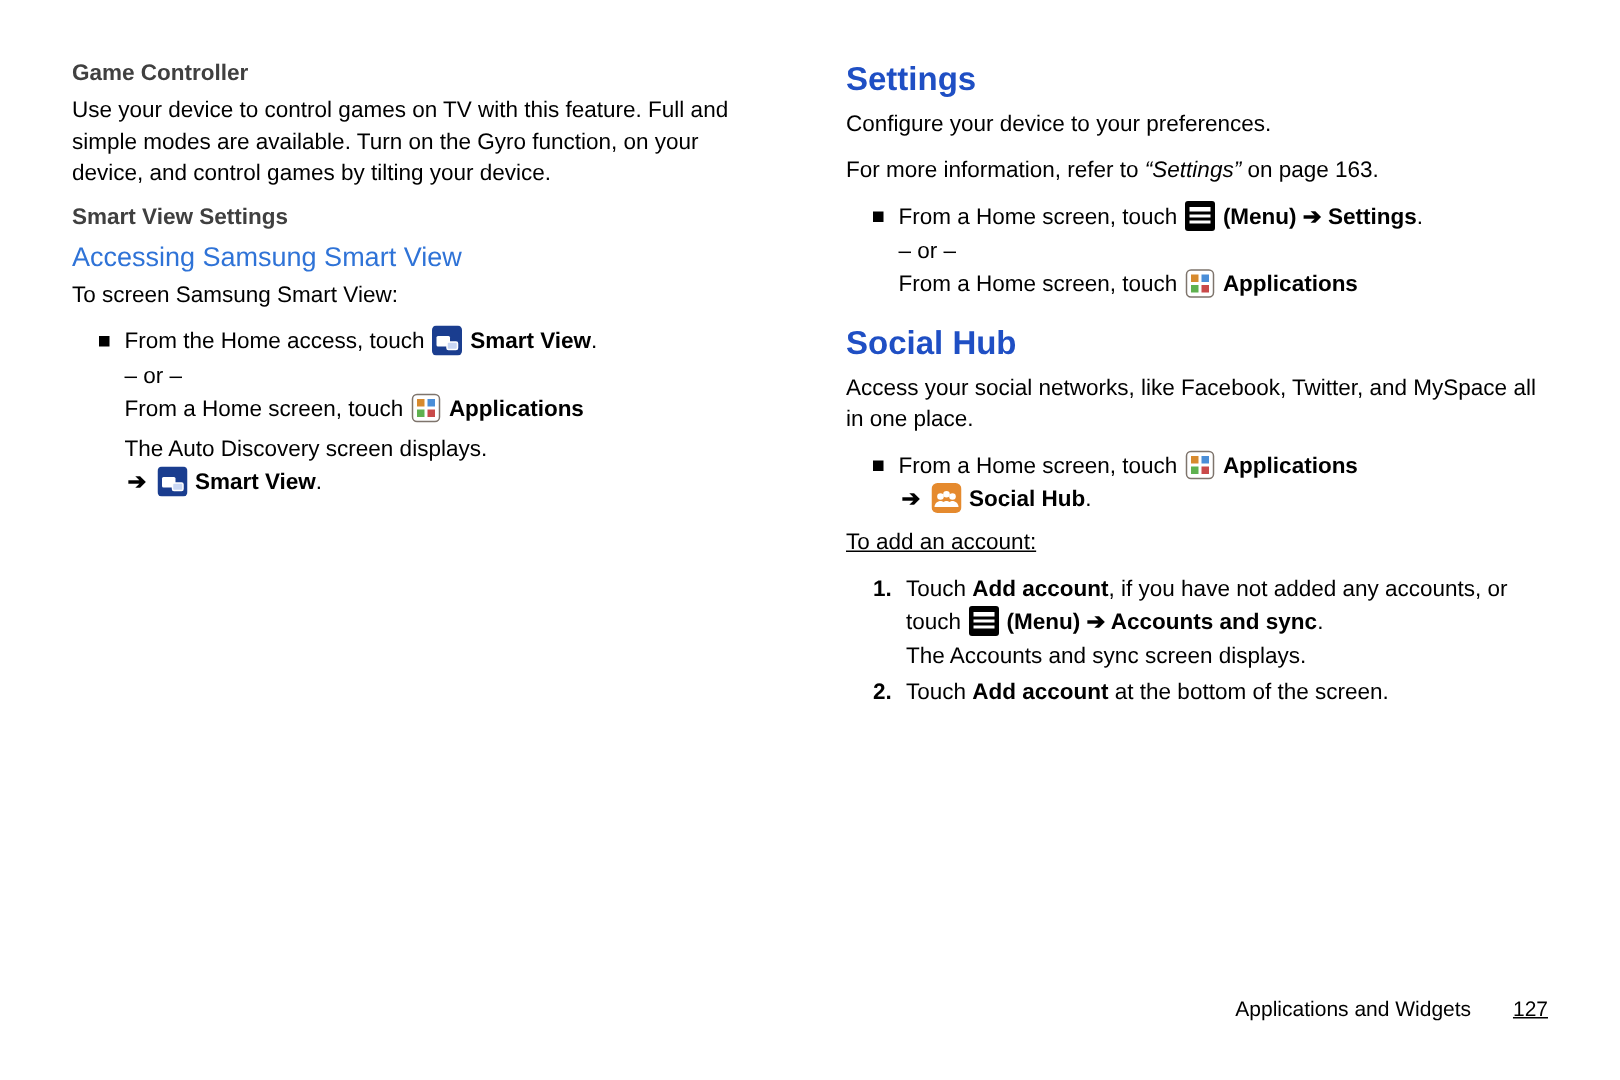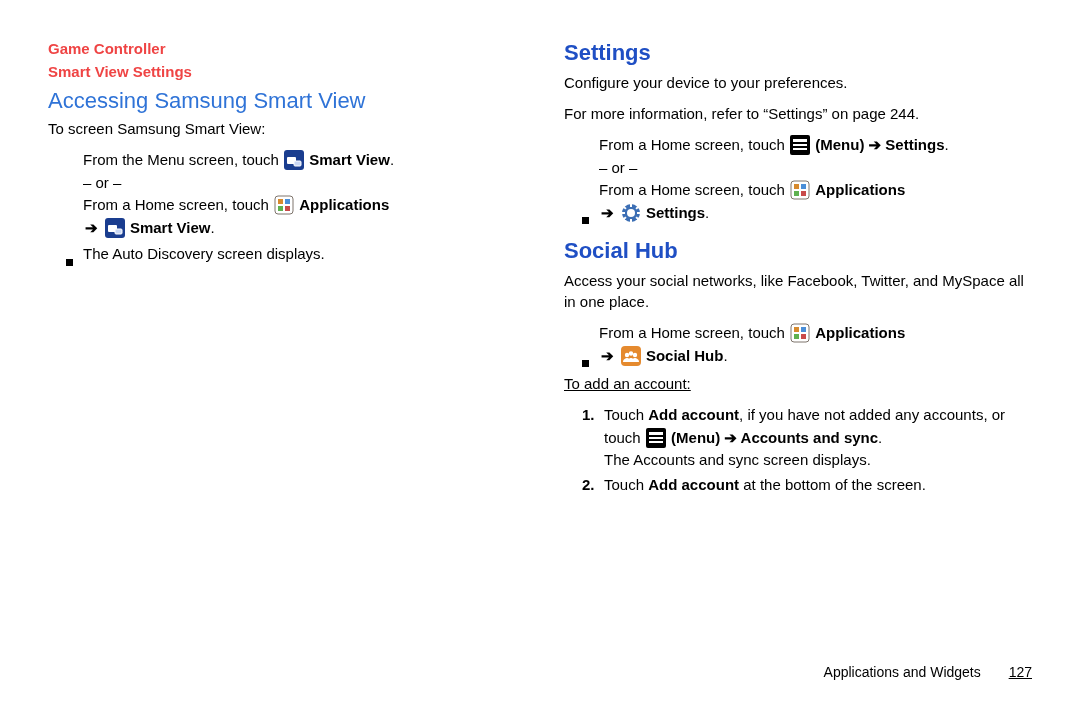--- a/index.html
+++ b/index.html
@@ -19,46 +19,45 @@
     height: 100%;
     position: relative;
   }
   .col {
     flex: 1;
     min-width: 0;
   }
   .h-blue-bold {
     font-size: 15px;
     font-weight: bold;
-    color: #ef4444;
+    color: #404040;
     margin: 0 0 6px 0;
     font-family: Arial, sans-serif;
   }
   .h-blue-big {
     font-size: 22px;
     font-weight: bold;
     color: #1f4fc4;
     margin: 0 0 6px 0;
   }
   .h-blue-light {
-    font-size: 22px;
+    font-size: 18px;
     font-weight: 300;
     color: #2f73d7;
     margin: 8px 0 4px 0;
   }
   p {
     margin: 0 0 10px 0;
     line-height: 1.4;
   }
   .bullet {
     display: flex;
     margin: 2px 0;
     padding-left: 18px;
     line-height: 1.5;
-    align-items: flex-end;
   }
   .bullet-sq::before {
     content: "";
     display: inline-block;
     width: 7px;
     height: 7px;
     background: #000;
     margin-right: 10px;
     margin-top: 7px;
     flex: 0 0 auto;
@@ -73,21 +72,21 @@
     font-weight: bold;
     width: 22px;
     flex: 0 0 auto;
   }
   .arrow::before {
     content: "\2794";
     font-weight: bold;
     padding: 0 2px;
   }
   .bold { font-weight: bold; }
-  .italic { }
+  .italic { font-style: italic; }
   .icon {
     display: inline-flex;
     align-items: center;
     justify-content: center;
     width: 20px;
     height: 20px;
     vertical-align: -5px;
     margin: 0 1px;
   }
   .icon svg { width: 20px; height: 20px; }
@@ -100,29 +99,30 @@
   }
   .footer .pn { margin-left: 24px; text-decoration: underline; }
 </style>
 </head>
 <body>
 
 <div class="page">
   <div class="col">
 
     <div class="h-blue-bold">Game Controller</div>
+    <p>Use your device to control games on TV with this feature. Full and simple modes are available. Turn on the Gyro function, on your device, and control games by tilting your device.</p>
 
     <div class="h-blue-bold">Smart View Settings</div>
 
     <div class="h-blue-light">Accessing Samsung Smart View</div>
     <p>To screen Samsung Smart View:</p>
 
     <div class="bullet bullet-sq">
       <div>
-        <span>From the Menu screen, touch </span>
+        <span>From the Home access, touch </span>
         <span class="icon">
           <svg viewBox="0 0 20 20">
               <rect x="0" y="0" width="20" height="20" rx="3" fill="#1a3d8f"></rect>
               <rect x="3" y="7" width="9" height="7" rx="1" fill="#fff"></rect>
               <rect x="10" y="11" width="7" height="5" rx="1" fill="#c9d7f4" stroke="#fff"></rect>
             </svg>
         </span>
         <span class="bold">Smart View</span><span>.</span>
         <div>– or –</div>
         <div>
@@ -131,43 +131,43 @@
             <svg viewBox="0 0 20 20">
                 <rect x="1" y="1" width="18" height="18" rx="3" fill="#fff" stroke="#7e746c"></rect>
                 <rect x="4" y="4" width="5" height="5" fill="#d78a2e"></rect>
                 <rect x="11" y="4" width="5" height="5" fill="#4a8ed8"></rect>
                 <rect x="4" y="11" width="5" height="5" fill="#5fb14f"></rect>
                 <rect x="11" y="11" width="5" height="5" fill="#c94a4a"></rect>
               </svg>
           </span>
           <span class="bold">Applications</span>
         </div>
+        <div style="margin-top:4px;">The Auto Discovery screen displays.</div>
         <div>
           <span class="arrow"></span>
           <span class="icon">
             <svg viewBox="0 0 20 20">
                 <rect x="0" y="0" width="20" height="20" rx="3" fill="#1a3d8f"></rect>
                 <rect x="3" y="7" width="9" height="7" rx="1" fill="#fff"></rect>
                 <rect x="10" y="11" width="7" height="5" rx="1" fill="#c9d7f4" stroke="#fff"></rect>
               </svg>
           </span>
           <span class="bold">Smart View</span><span>.</span>
         </div>
-        <div style="margin-top:4px;">The Auto Discovery screen displays.</div>
       </div>
     </div>
 
   </div>
 
   <div class="col">
 
     <div class="h-blue-big">Settings</div>
     <p>Configure your device to your preferences.</p>
     <p>
-      <span>For more information, refer to </span><span class="italic">“Settings” </span><span>on page 244.</span>
+      <span>For more information, refer to </span><span class="italic">“Settings” </span><span>on page 163.</span>
     </p>
 
     <div class="bullet bullet-sq">
       <div>
         <span>From a Home screen, touch </span>
         <span class="icon">
           <svg viewBox="0 0 20 20">
               <rect x="0" y="0" width="20" height="20" rx="2" fill="#000"></rect>
               <rect x="3" y="4" width="14" height="3" fill="#fff"></rect>
               <rect x="3" y="9" width="14" height="2" fill="#fff"></rect>
@@ -181,40 +181,20 @@
           <span class="icon">
             <svg viewBox="0 0 20 20">
                 <rect x="1" y="1" width="18" height="18" rx="3" fill="#fff" stroke="#7e746c"></rect>
                 <rect x="4" y="4" width="5" height="5" fill="#d78a2e"></rect>
                 <rect x="11" y="4" width="5" height="5" fill="#4a8ed8"></rect>
                 <rect x="4" y="11" width="5" height="5" fill="#5fb14f"></rect>
                 <rect x="11" y="11" width="5" height="5" fill="#c94a4a"></rect>
               </svg>
           </span>
           <span class="bold">Applications</span>
-        </div>
-        <div>
-          <span class="arrow"></span>
-          <span class="icon">
-            <svg viewBox="0 0 20 20">
-                <circle cx="10" cy="10" r="9" fill="#3c6fb5"></circle>
-                <circle cx="10" cy="10" r="4" fill="#fff"></circle>
-                <g fill="#fff">
-                  <rect x="9" y="0" width="2" height="4"></rect>
-                  <rect x="9" y="16" width="2" height="4"></rect>
-                  <rect x="0" y="9" width="4" height="2"></rect>
-                  <rect x="16" y="9" width="4" height="2"></rect>
-                  <rect x="2.5" y="2.5" width="2" height="4" transform="rotate(-45 3.5 4.5)"></rect>
-                  <rect x="15.5" y="13.5" width="2" height="4" transform="rotate(-45 16.5 15.5)"></rect>
-                  <rect x="15.5" y="2.5" width="2" height="4" transform="rotate(45 16.5 4.5)"></rect>
-                  <rect x="2.5" y="13.5" width="2" height="4" transform="rotate(45 3.5 15.5)"></rect>
-                </g>
-              </svg>
-          </span>
-          <span class="bold">Settings</span><span>.</span>
         </div>
       </div>
     </div>
 
     <div class="h-blue-big" style="margin-top:14px;">Social Hub</div>
     <p>Access your social networks, like Facebook, Twitter, and MySpace all in one place.</p>
 
     <div class="bullet bullet-sq">
       <div>
         <span>From a Home screen, touch </span>

